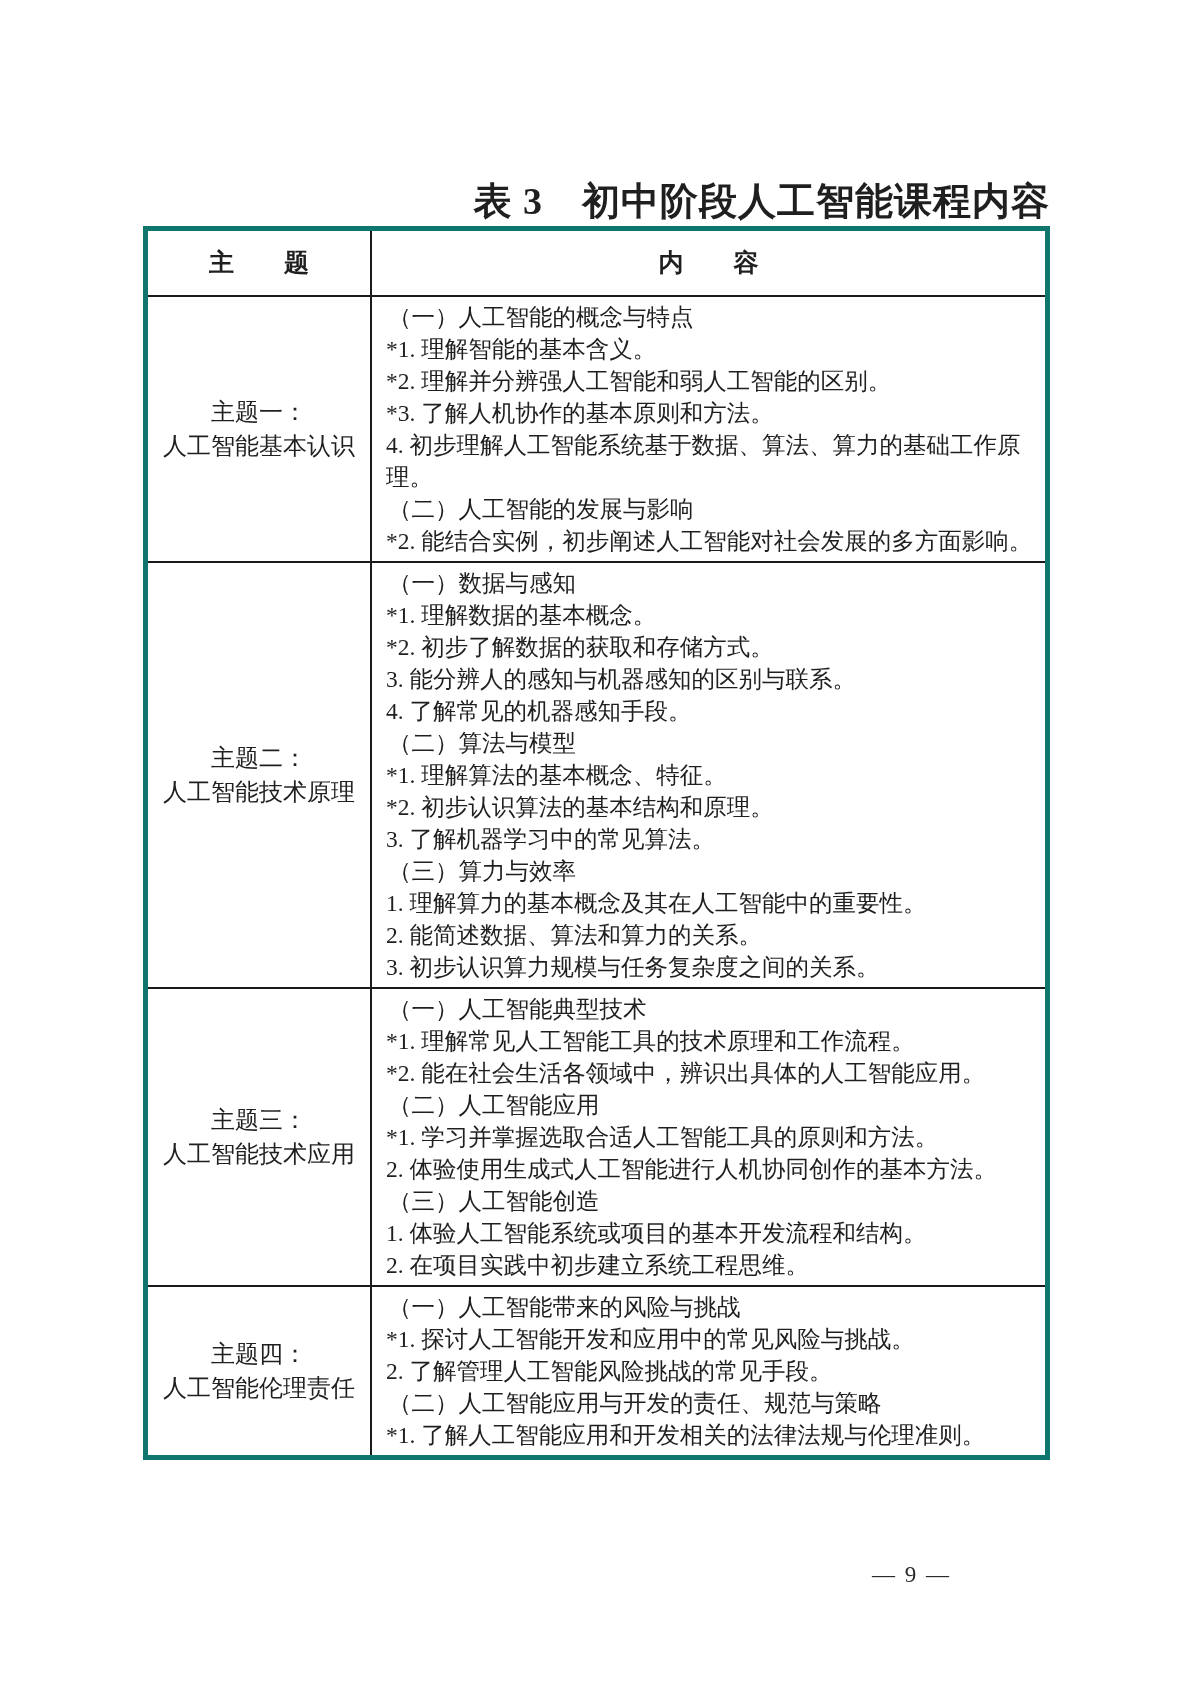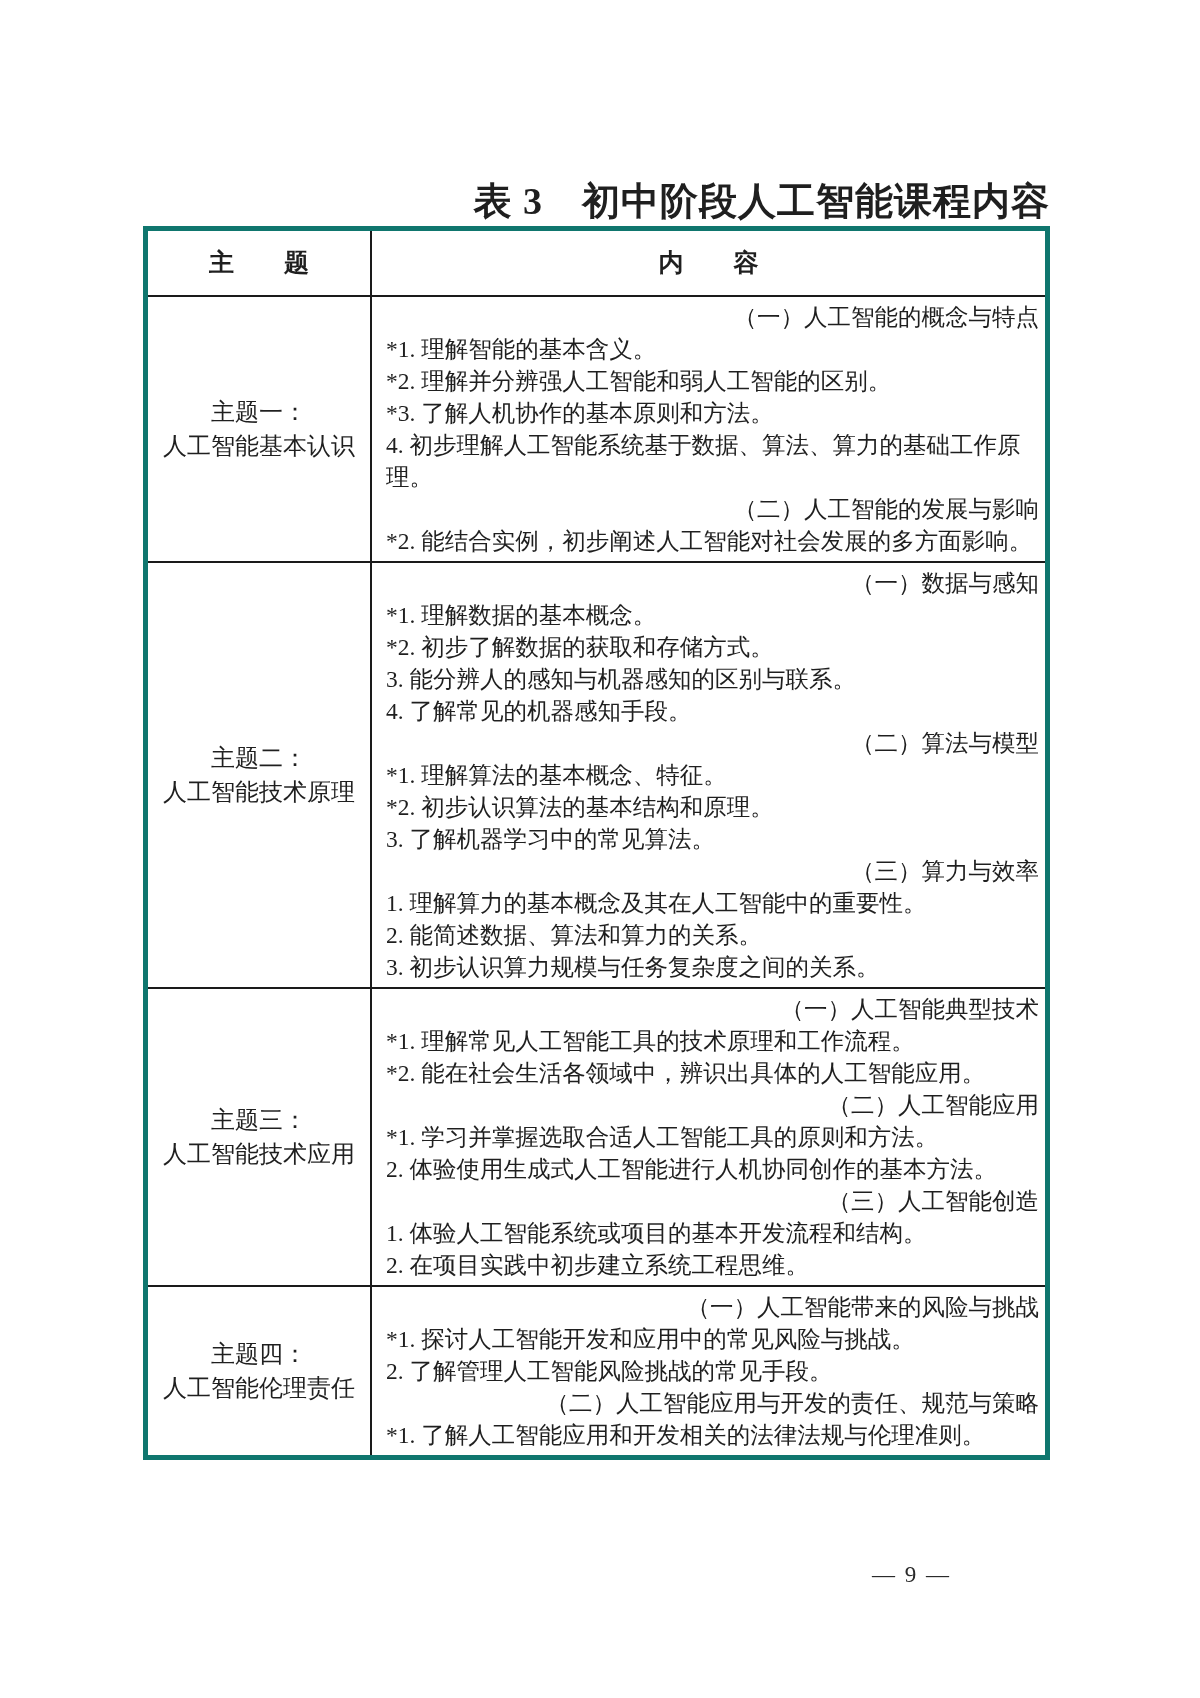--- a/index.html
+++ b/index.html
@@ -79,21 +79,20 @@
     justify-content: center;
     align-items: center;
     text-align: center;
   }
   .content-line {
     margin: 0;
     padding: 0;
   }
   .content-line.heading {
     padding-left: 2px;
-    text-align: right;
   }
   .topic-line {
     margin: 0;
   }
   .page-number {
     position: absolute;
     left: 872px;
     top: 1562px;
     font-size: 23px;
     letter-spacing: 2px;

